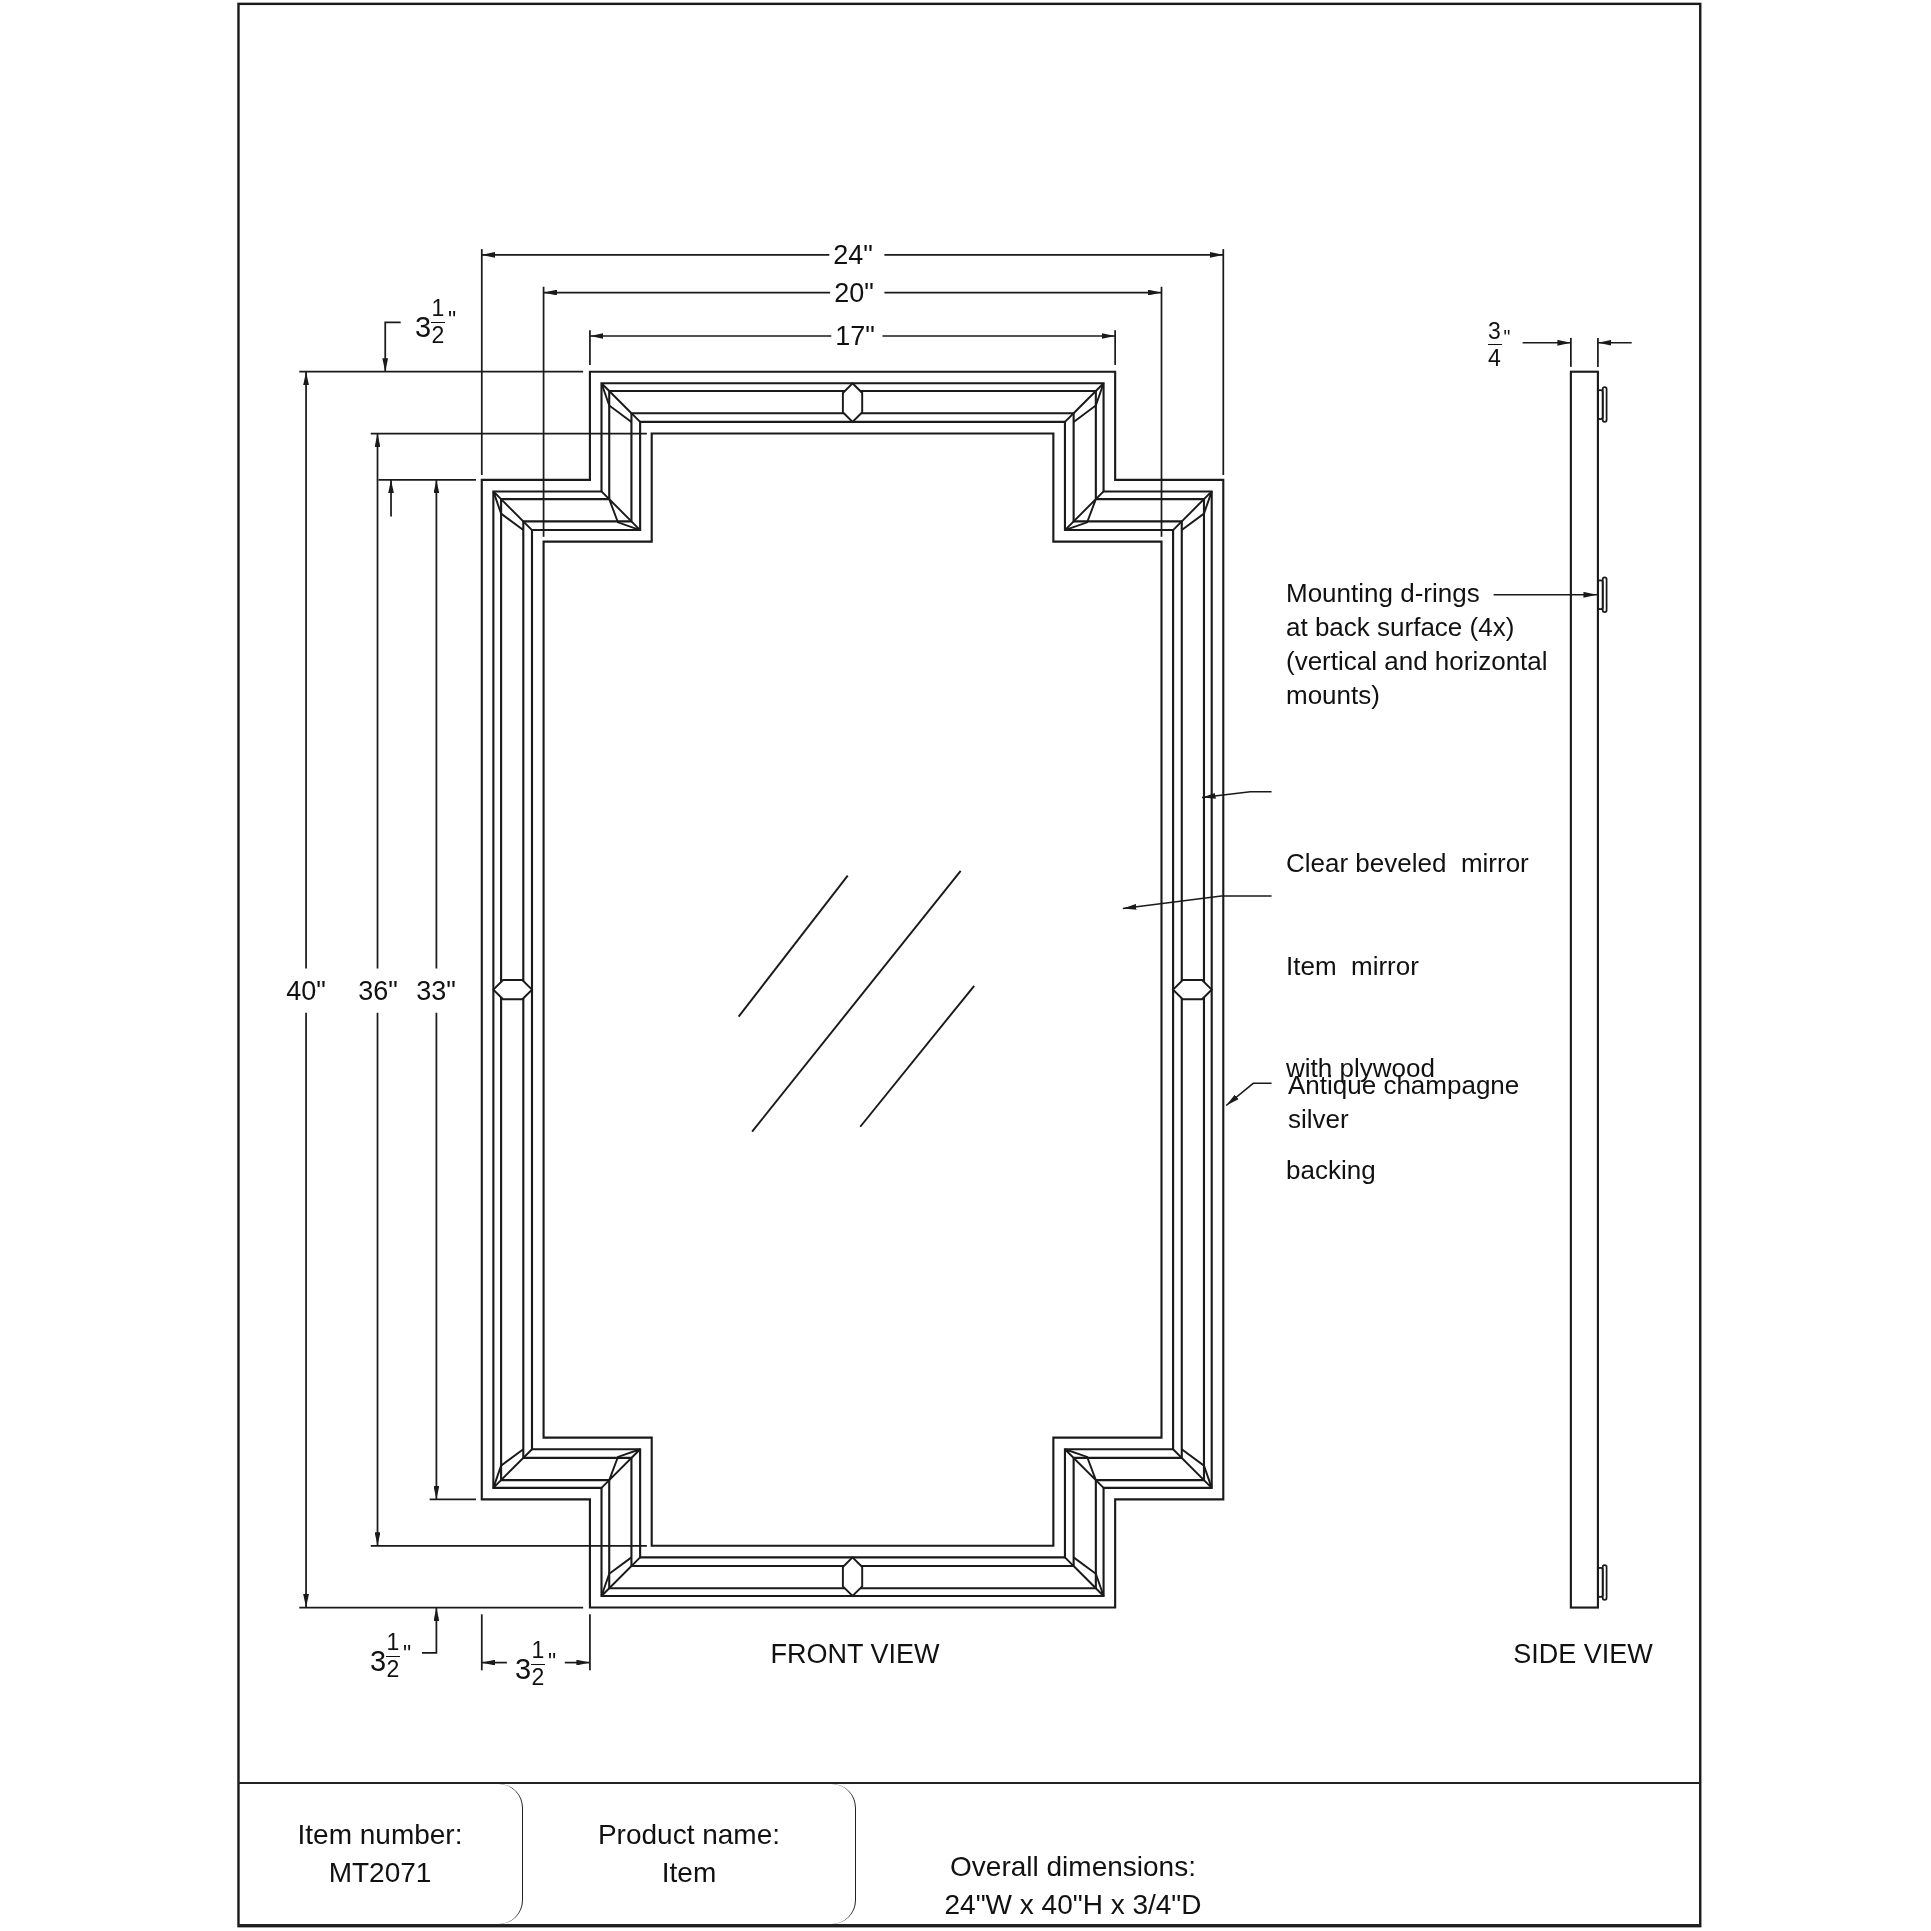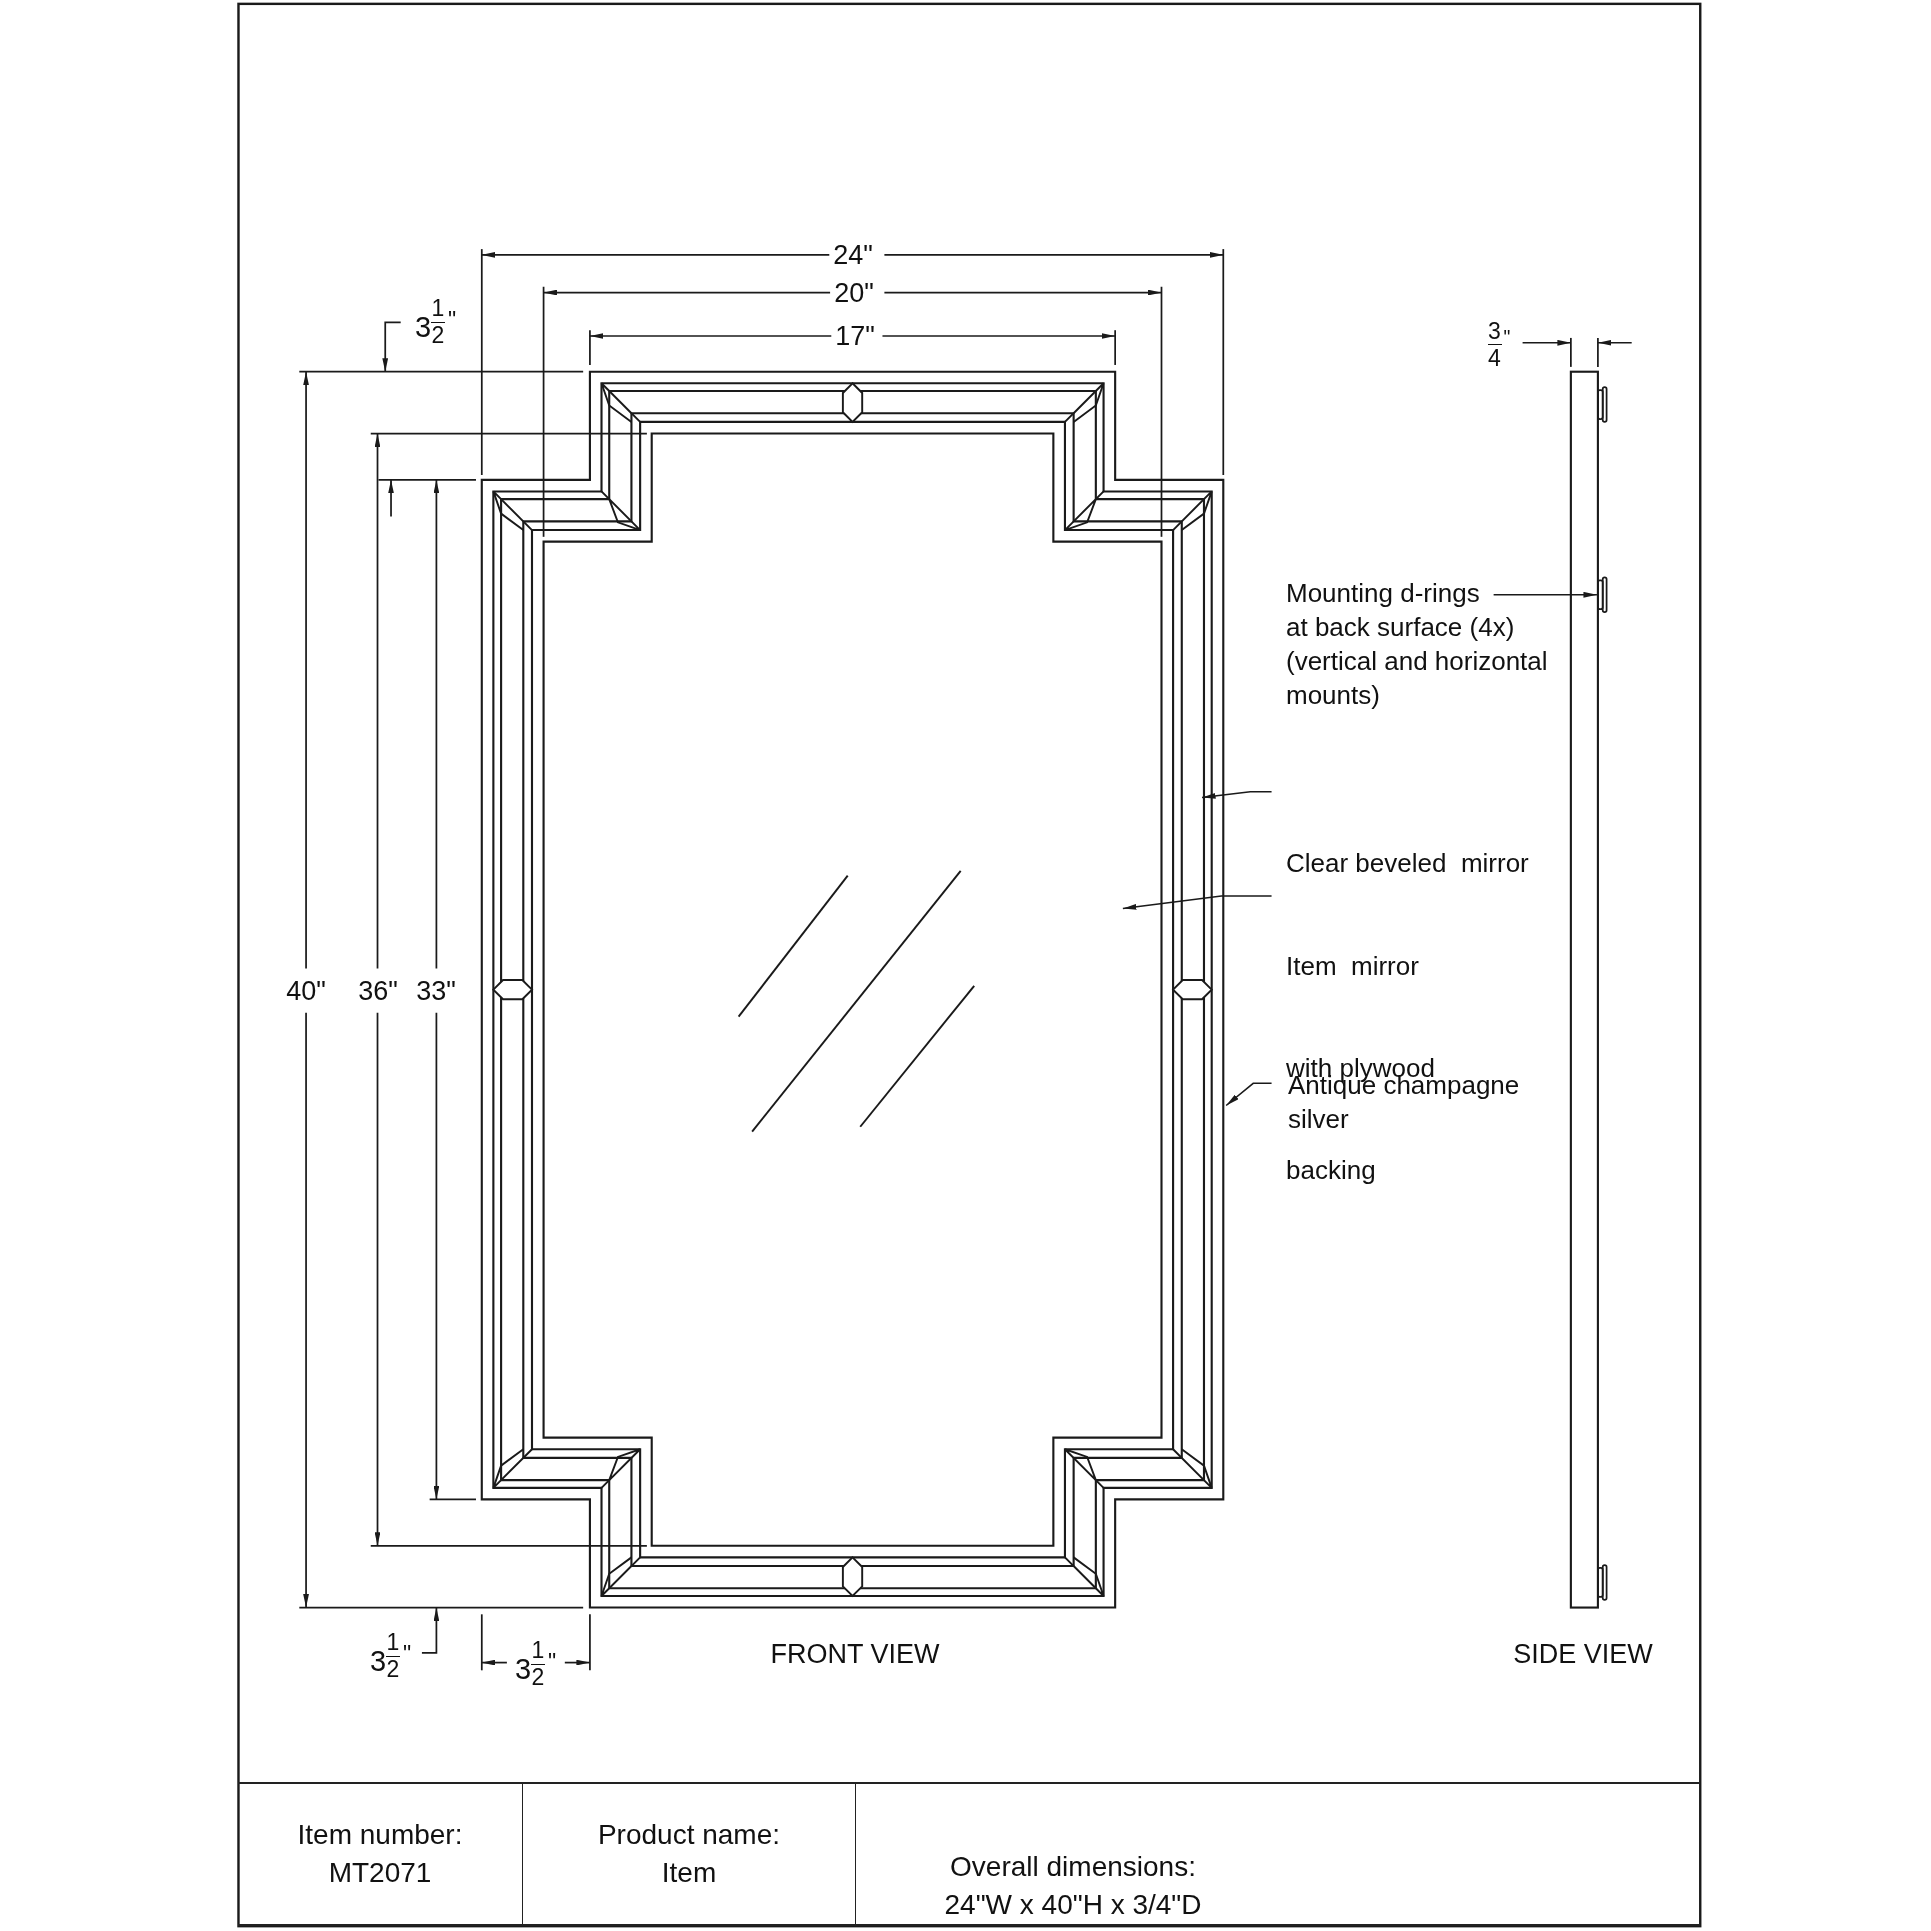--- a/index.html
+++ b/index.html
@@ -10,21 +10,21 @@
   .dimtxt { font-size: 27px; transform: translate(-50%, -50%); background: #fff; padding: 0 3.9px; }
   .frac { position: absolute; font-size: 27px; line-height: 1; }
   .frac .whole { position: absolute; left: 0; top: 5.8px; font-size: 29px; }
   .frac .num { position: absolute; left: 16.4px; top: -9.7px; font-size: 23px; }
   .frac .bar { position: absolute; left: 16.4px; top: 14.5px; width: 13.5px; border-top: 1.9px solid #111; }
   .frac .den { position: absolute; left: 16.4px; top: 17.4px; font-size: 23px; }
   .frac .quote { position: absolute; left: 33px; top: 1.9px; font-size: 23px; }
   .note { font-size: 26px; line-height: 34px; }
   .viewlabel { font-size: 27px; transform: translateX(-50%); }
   .titleblock { position: absolute; left: 238px; top: 1782px; width: 1462px; height: 144px; border-top: 2.9px solid #222; border-bottom: 2.9px solid #222; display: flex; box-sizing: border-box; }
-  .tb-cell { border-right: 1.9px solid #222; display: flex; flex-direction: column; align-items: center; justify-content: center; font-size: 28px; line-height: 38px; box-sizing: border-box; }
+  .tb-cell { border-right: 1.9px solid #222; display: flex; flex-direction: column; align-items: center; justify-content: center; font-size: 28px; line-height: 38px; box-sizing: border-box; border-radius: 24px; }
   .tb-cell:last-child { border-right: none; }
   .logo { display: flex; flex-direction: column; align-items: center; }
   .logo-main { font-family: "DejaVu Sans", sans-serif; font-weight: bold; font-size: 52px; letter-spacing: -1.9px; line-height: 1; transform: scaleX(1.05); position: relative; }
   .logo-reg { font-size: 12.6px; position: absolute; right: -17.4px; top: 1.9px; font-weight: normal; }
   .logo-est { font-size: 16.4px; letter-spacing: 2.9px; margin-top: 9.7px; font-family: "DejaVu Sans", sans-serif; }
 </style>
 </head>
 <body>
 
 <div class="sheet">

